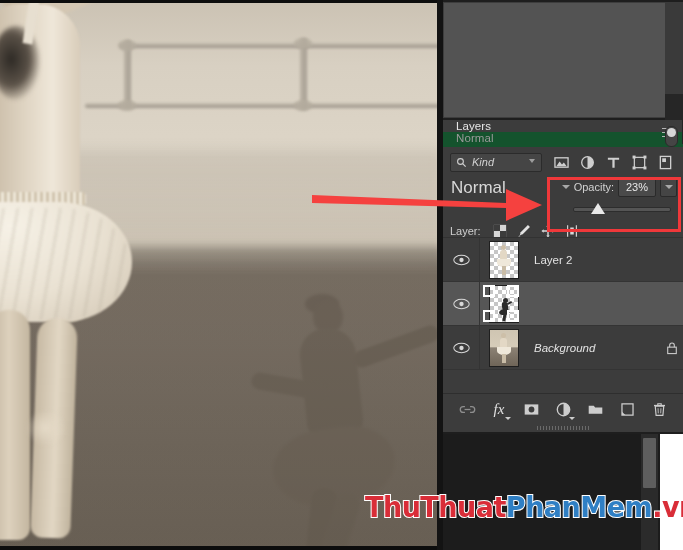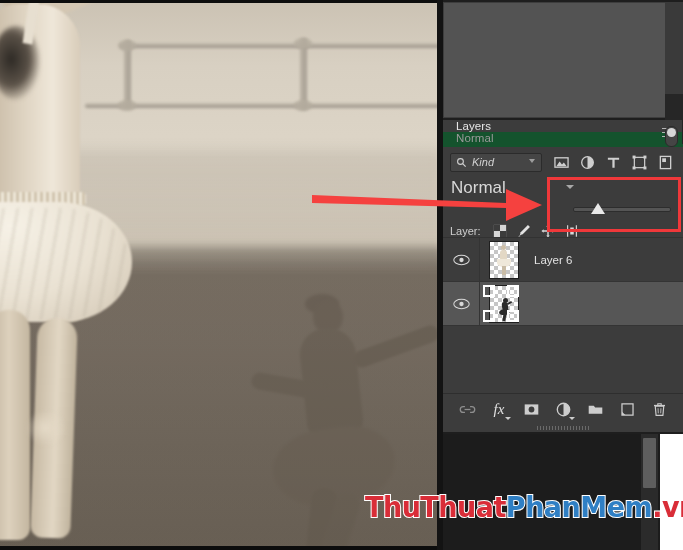--- a/index.html
+++ b/index.html
@@ -502,20 +502,27 @@
         <div class="fswitch"></div>
       </div>
 
       <div class="blend-row">
         <div class="blend-select">
           <span>Normal</span>
         </div>
         <div class="blend-chev">
           <span class="chev-d"></span>
         </div>
+        <div class="opacity-group">
+          <span class="opacity-label">Opacity:</span>
+          <div class="opacity-value">23%</div>
+          <div class="opacity-chev">
+            <span class="chev-d"></span>
+          </div>
+        </div>
       </div>
 
       <div class="slider-row">
         <div class="slider-track"></div>
         <div class="slider-thumb"></div>
       </div>
 
       <div class="lock-row">
         <span class="lock-label">Layer:</span>
         <svg class="lock-icon" viewBox="0 0 16 16">
@@ -549,21 +556,21 @@
           <div class="thumb-cell">
             <div class="thumb">
               <div class="thumb-dancer">
                 <div class="td-head"></div>
                   <div class="td-body"></div>
                 <div class="td-skirt"></div>
                   <div class="td-legs"></div>
               </div>
             </div>
           </div>
-          <div class="layer-name">Layer 6</div>
+          <div class="layer-name">Layer 2</div>
           <div class="layer-lock-icon"></div>
         </div>
 
         <div class="layer-row selected" style="position:relative">
           <div class="eye-cell">
             <svg class="eye" viewBox="0 0 22 14">
               <ellipse cx="11" cy="7" rx="10" ry="6" fill="none" stroke="currentColor" stroke-width="1.3"></ellipse>
               <circle cx="11" cy="7" r="2.8" fill="currentColor"></circle>
             </svg>
           </div>
@@ -580,20 +587,45 @@
           </div>
           <div class="thumb-sel">
             <b class="tl"></b>
               <b class="tr"></b>
               <b class="bl"></b>
               <b class="br"></b>
           </div>
           <div class="layer-lock-icon"></div>
         </div>
 
+        <div class="layer-row">
+          <div class="eye-cell">
+            <svg class="eye" viewBox="0 0 22 14">
+              <ellipse cx="11" cy="7" rx="10" ry="6" fill="none" stroke="currentColor" stroke-width="1.3"></ellipse>
+              <circle cx="11" cy="7" r="2.8" fill="currentColor"></circle>
+            </svg>
+          </div>
+          <div class="thumb-cell">
+            <div class="thumb photo-thumb">
+              <div class="thumb-dancer">
+                <div class="td-head"></div>
+                  <div class="td-body"></div>
+                <div class="td-skirt"></div>
+                  <div class="td-legs"></div>
+              </div>
+            </div>
+          </div>
+          <div class="layer-name italic">Background</div>
+          <div class="layer-lock-icon">
+            <svg style="width:12px;height:14px" viewBox="0 0 14 16">
+              <rect x="2" y="7" width="10" height="7.5" fill="none" stroke="currentColor" stroke-width="1.3"></rect>
+              <path d="M4.3 7 V4.8 A2.7 2.7 0 0 1 9.7 4.8 V7" fill="none" stroke="currentColor" stroke-width="1.3"></path>
+            </svg>
+          </div>
+        </div>
 
         <div class="list-fill"></div>
       </div>
 
       <div class="panel-footer">
         <svg class="foot-icon dim" viewBox="0 0 20 20">
           <path d="M7 6.5 H5 a3.5 3.5 0 0 0 0 7 h2" fill="none" stroke="currentColor" stroke-width="1.5"></path>
           <path d="M13 6.5 h2 a3.5 3.5 0 0 1 0 7 h-2" fill="none" stroke="currentColor" stroke-width="1.5"></path>
           <line x1="6.5" y1="10" x2="13.5" y2="10" stroke="currentColor" stroke-width="1.5"></line>
         </svg>

